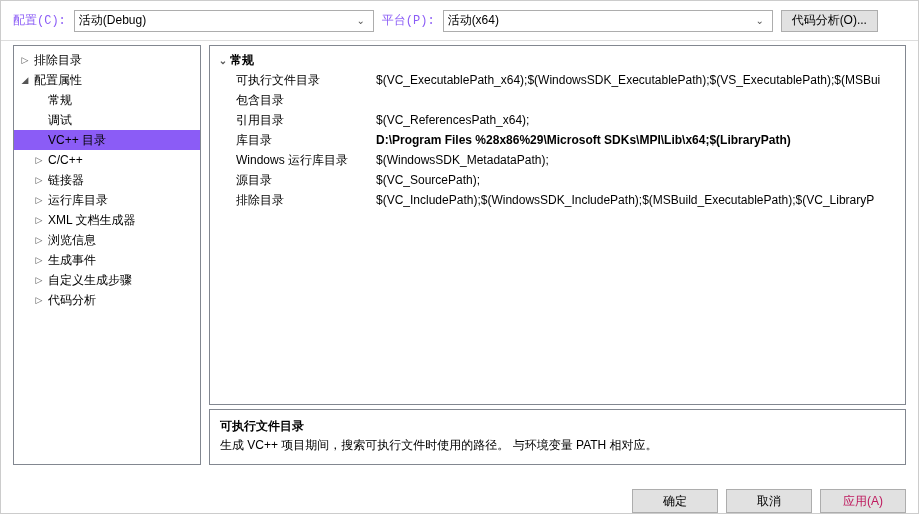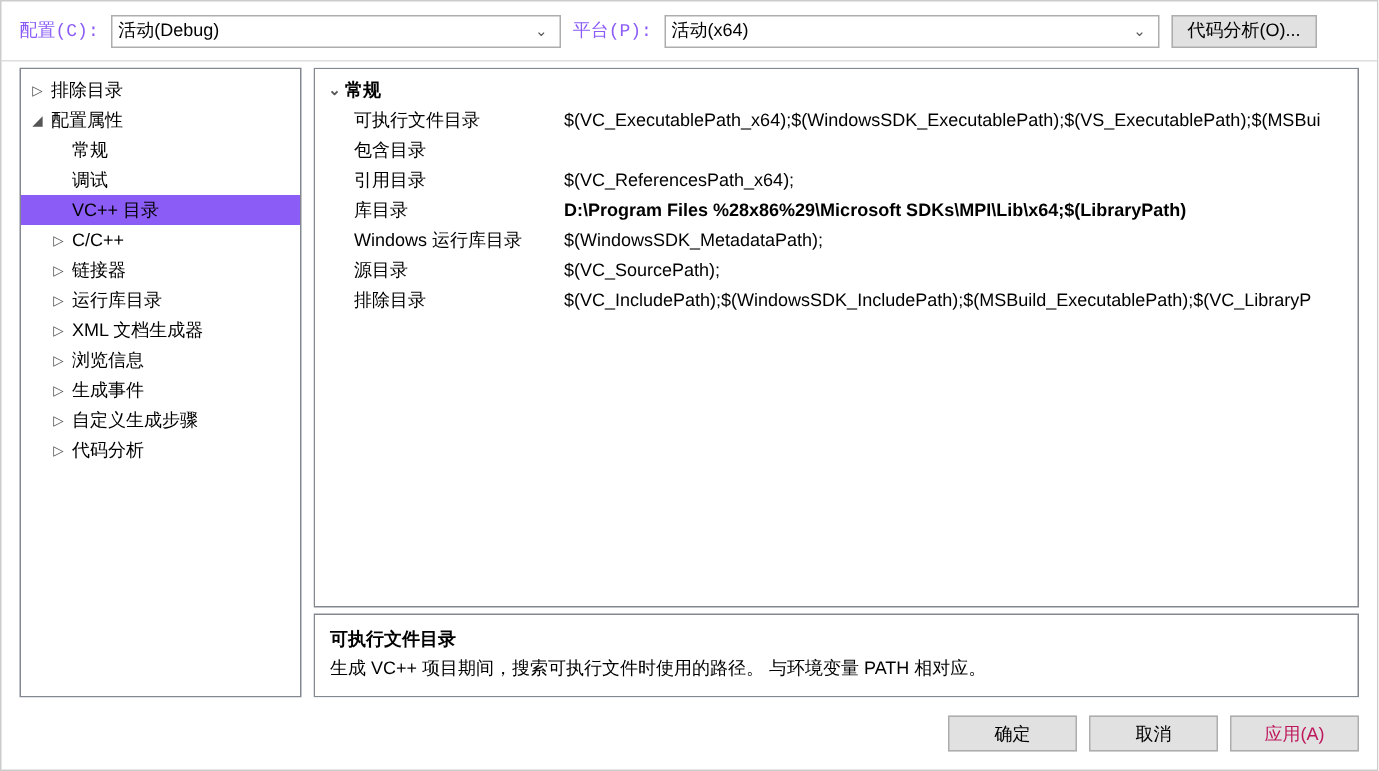--- a/index.html
+++ b/index.html
@@ -28,21 +28,21 @@
     .props { flex: 1; border: 1px solid #828790; overflow: hidden; display: flex; flex-direction: column; }
     .prop-group { padding: 4px 6px 0 6px; }
     .group-header { display: flex; align-items: center; font-weight: bold; height: 20px; }
     .group-toggle { width: 14px; text-align: center; font-size: 10px; color: #555; }
     .prop-row { display: flex; height: 20px; align-items: center; padding-left: 20px; }
     .prop-name { width: 140px; white-space: nowrap; }
     .prop-value { flex: 1; white-space: nowrap; overflow: hidden; }
     .prop-value.bold { font-weight: bold; }
     .desc { border: 1px solid #828790; padding: 8px 10px; height: 56px; }
     .desc-title { font-weight: bold; margin-bottom: 2px; }
-    .footer { height: 48px; display: flex; align-items: center; justify-content: flex-end; padding: 0 12px; gap: 8px; }
+    .footer { height: 48px; display: flex; align-items: flex-end; justify-content: flex-end; padding: 0 12px; gap: 8px; }
     .footer-btn { border: 1px solid #adadad; background: #e1e1e1; width: 86px; height: 24px; display: flex; align-items: center; justify-content: center; }
     .footer-btn.disabled { color: #be185d; }
     svg { display: block; }
   </style>
 </head>
 <body>
 
 <div class="window">
 
   <div class="toolbar">

